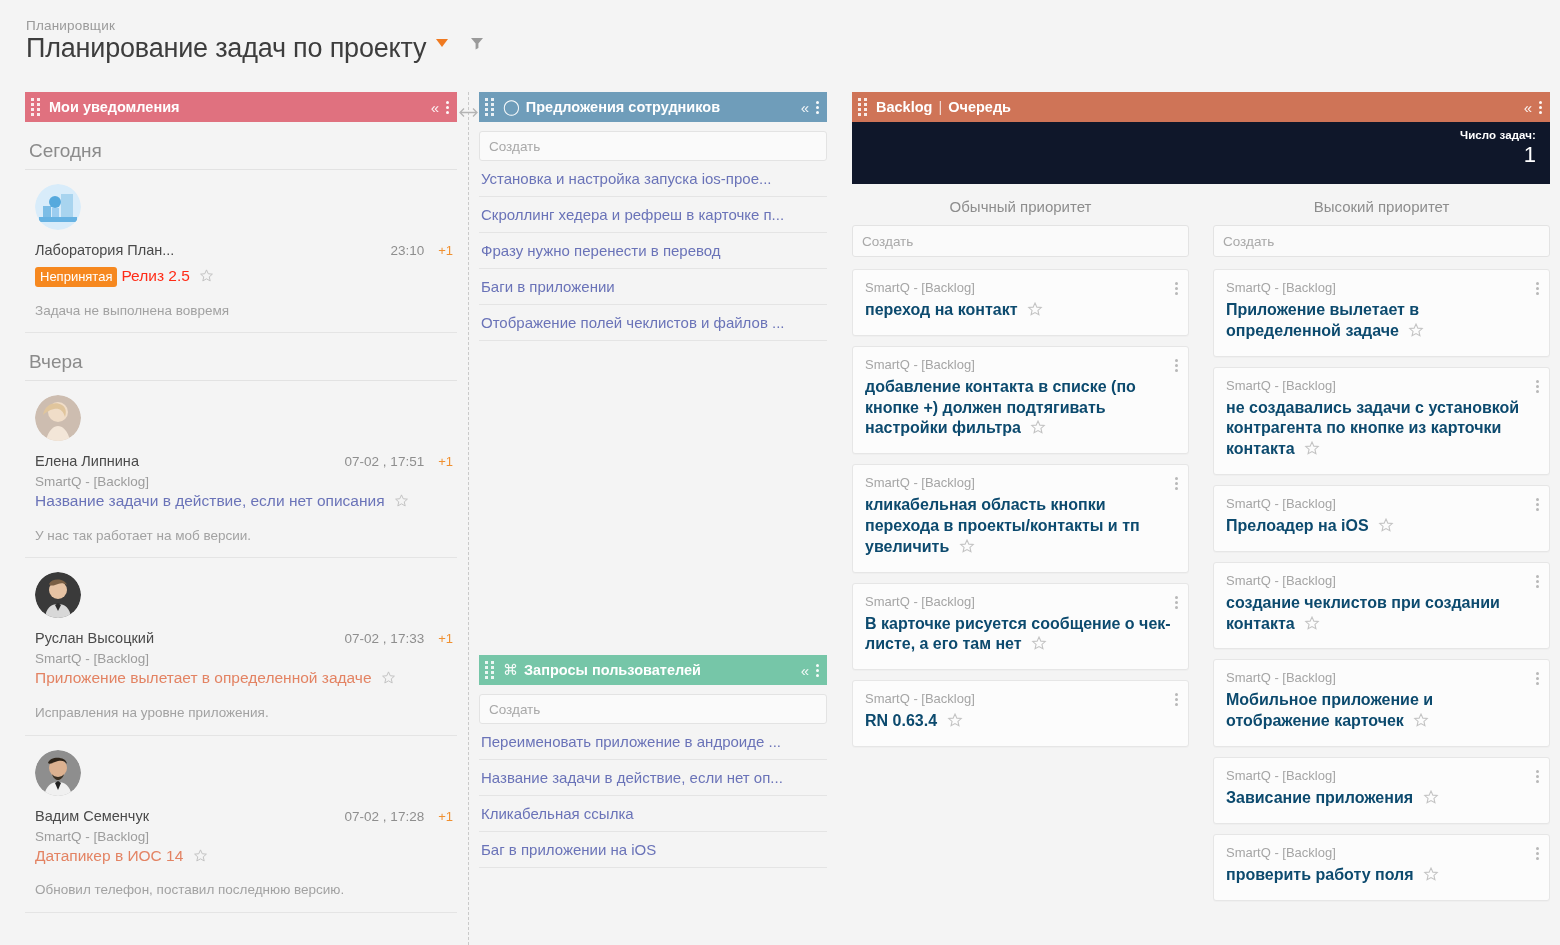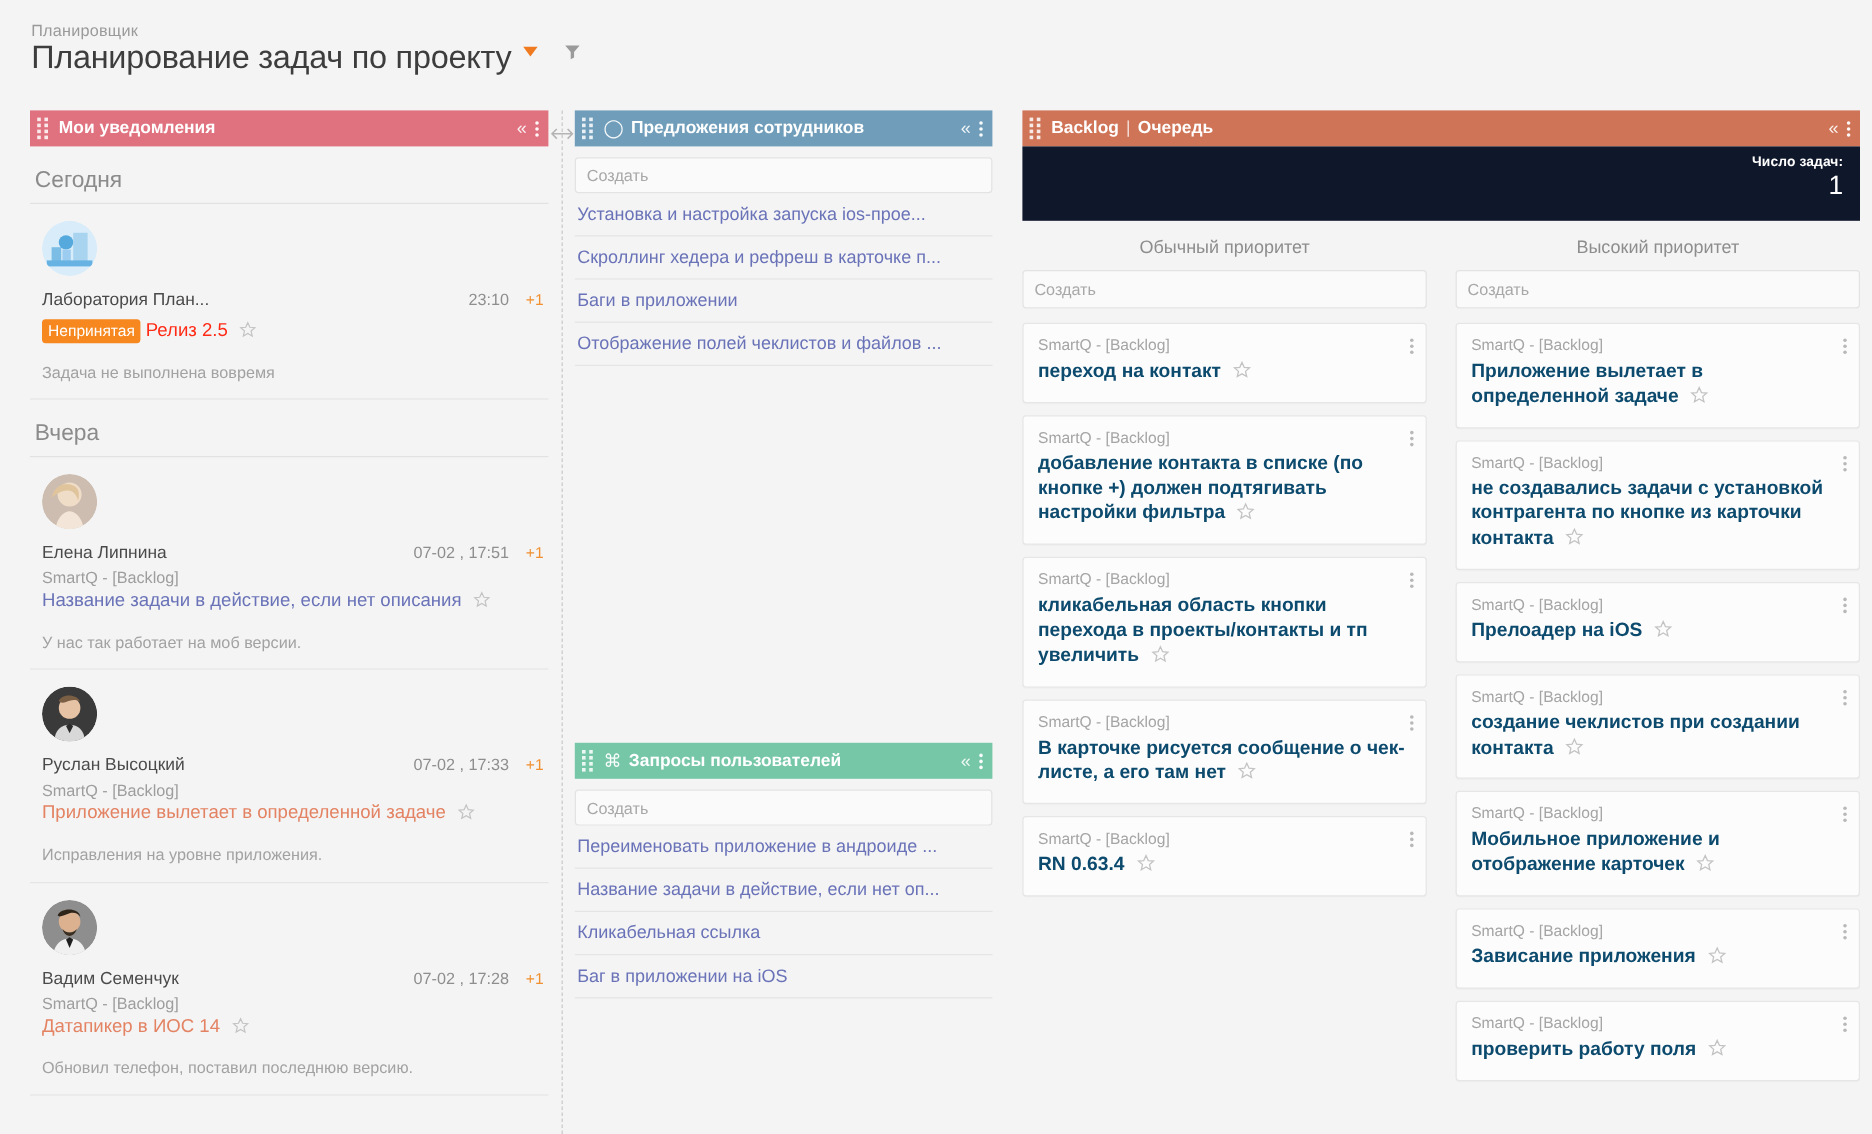--- a/index.html
+++ b/index.html
@@ -286,20 +286,21 @@
           <span class="kebab">
               <i></i>
               <i></i>
               <i></i>
             </span>
         </div>
         <div class="create">Создать</div>
         <div>
           <div class="litem">Установка и настройка запуска ios-прое...</div>
           <div class="litem">Скроллинг хедера и рефреш в карточке п...</div>
+          <div class="litem">Фразу нужно перенести в перевод</div>
           <div class="litem">Баги в приложении</div>
           <div class="litem">Отображение полей чеклистов и файлов ...</div>
         </div>
       </div>
 
       <div class="panel" style="margin-top:314px">
         <div class="phead h-req">
           <span class="grip">
               <i></i>
               <i></i>

